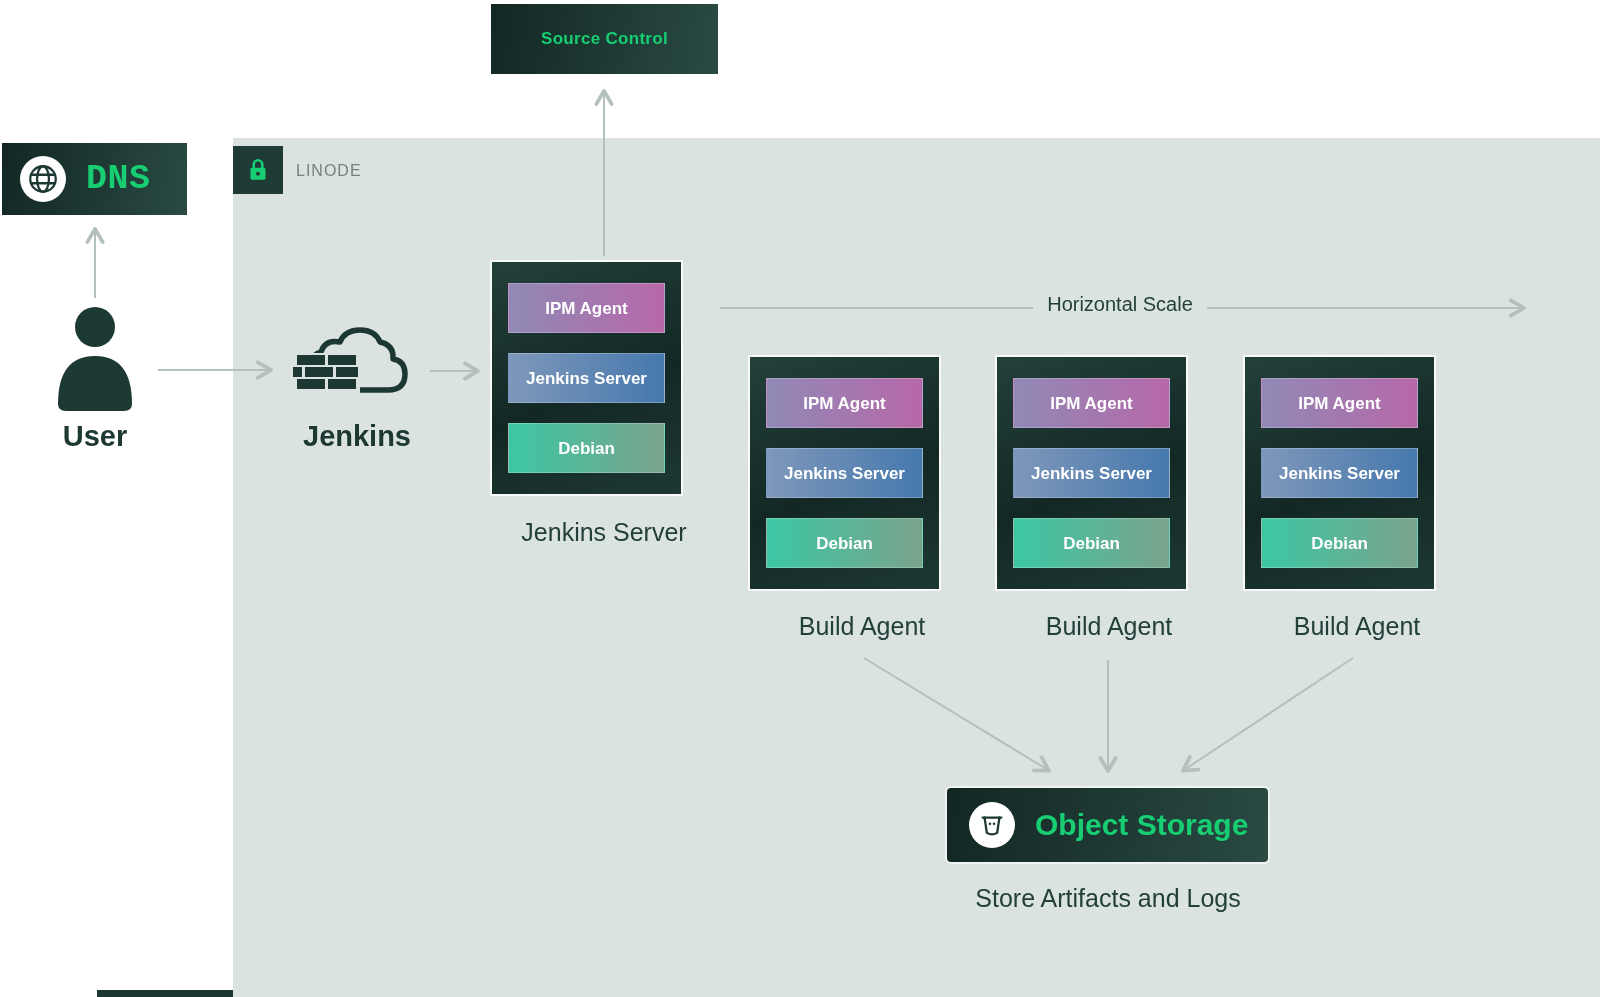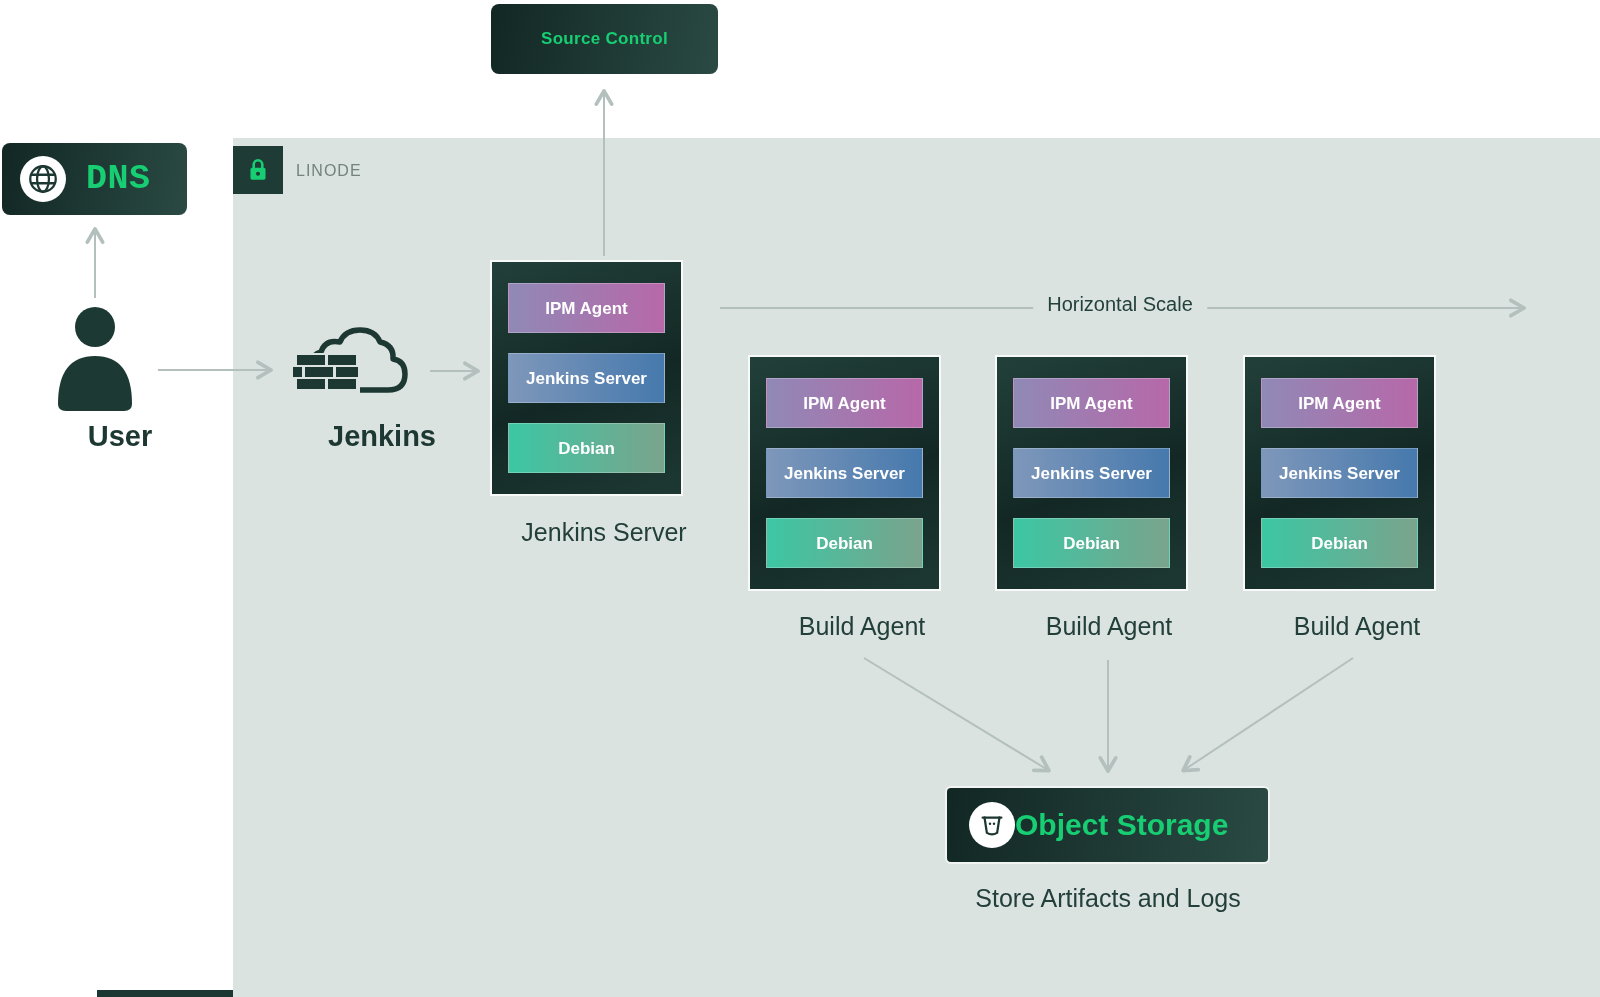--- a/index.html
+++ b/index.html
@@ -31,38 +31,37 @@
   }
 
   .layer { position: absolute; z-index: 3; }
 
   
   .darknode {
     background: linear-gradient(100deg, #122724 0%, #2a4a43 100%);
     display: flex;
     align-items: center;
     justify-content: center;
-    border-radius: 8px;
   }
   .node-sourcecontrol {
     left: 491px; top: 4px; width: 227px; height: 70px;
   }
   .node-sourcecontrol .nodelabel {
     color: #17ce73; font-size: 17px; font-weight: bold; letter-spacing: .3px;
   }
   .node-dns {
     left: 2px; top: 143px; width: 185px; height: 72px;
     justify-content: flex-start; padding-left: 18px; gap: 20px;
   }
   .node-dns .nodelabel { color: #17ce73; font-size: 35px; font-weight: bold; letter-spacing: .5px; font-family: Liberation Mono, monospace; }
   .node-objectstorage {
     left: 945px; top: 786px; width: 325px; height: 78px;
     border-radius: 6px;
     border: 2px solid #f0f4f3;
-    justify-content: flex-start; padding-left: 22px; 
+    justify-content: flex-start; padding-left: 22px; gap: 20px;
   }
   .node-objectstorage .nodelabel { color: #17ce73; font-size: 30px; font-weight: bold; }
 
   .circle-icon {
     width: 46px; height: 46px;
     background: #ffffff;
     border-radius: 50%;
     display: flex; align-items: center; justify-content: center;
     flex: 0 0 auto;
   }
@@ -110,21 +109,20 @@
   .cap-jenkins { left: 604px; top: 518px; }
   .cap-agent1  { left: 862px; top: 612px; }
   .cap-agent2  { left: 1109px; top: 612px; }
   .cap-agent3  { left: 1357px; top: 612px; }
   .cap-storage { left: 1108px; top: 884px; }
 
   .big-label {
     font-size: 29px; font-weight: bold; color: #1d3833; text-align: center;
     transform: translateX(-50%);
     white-space: nowrap;
-    margin-left: 25px;
   }
   .label-user     { left: 95px;  top: 420px; }
   .label-firewall { left: 357px; top: 420px; }
 
   .scale-label {
     left: 1120px; top: 293px;
     transform: translateX(-50%);
     background: #dbe3e0;
     padding: 0 14px;
     font-size: 20px; color: #23403b;

